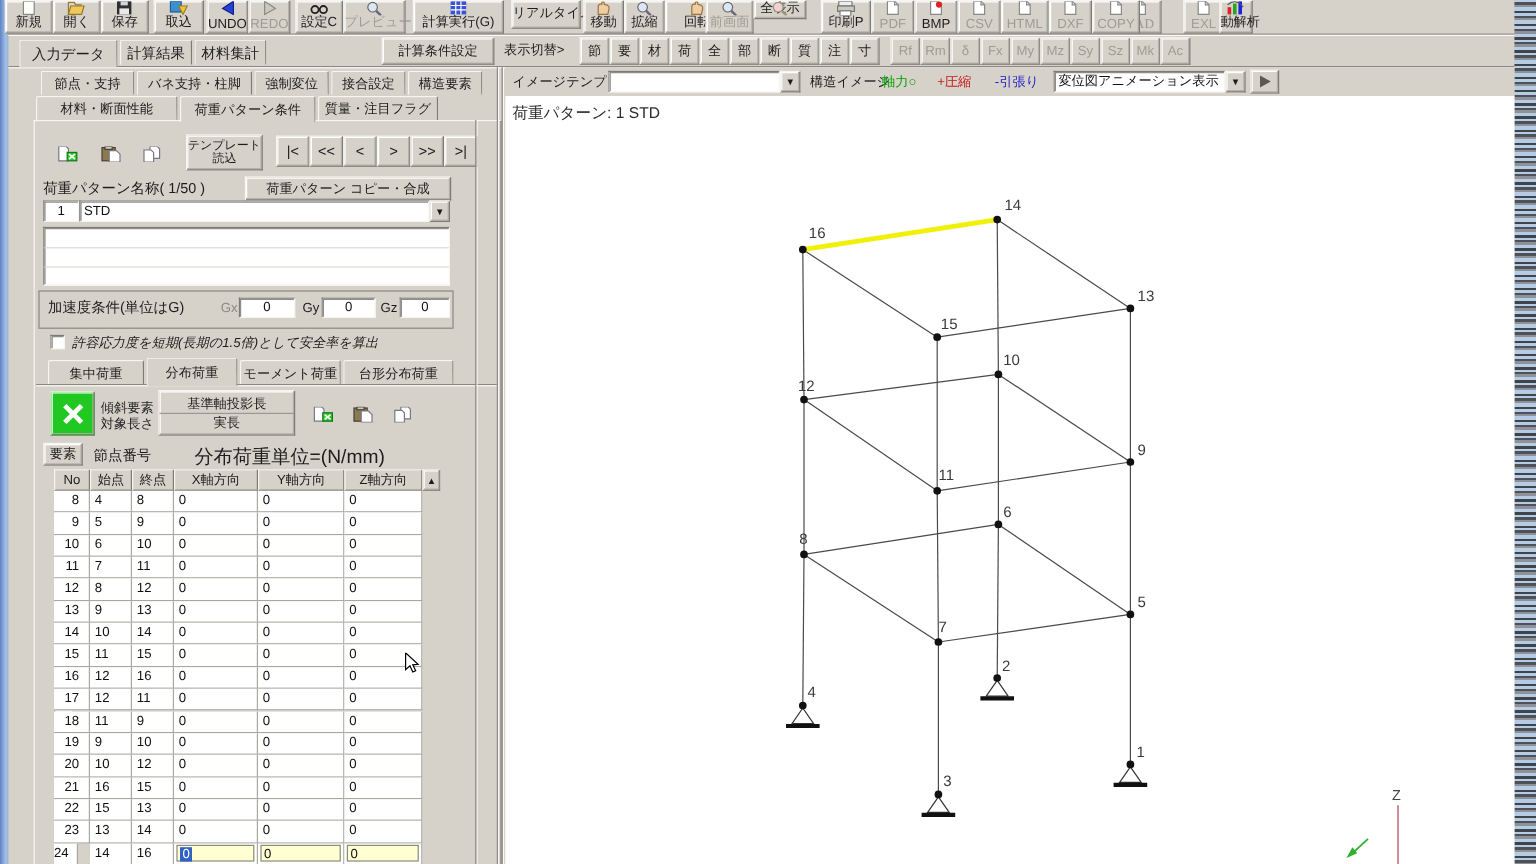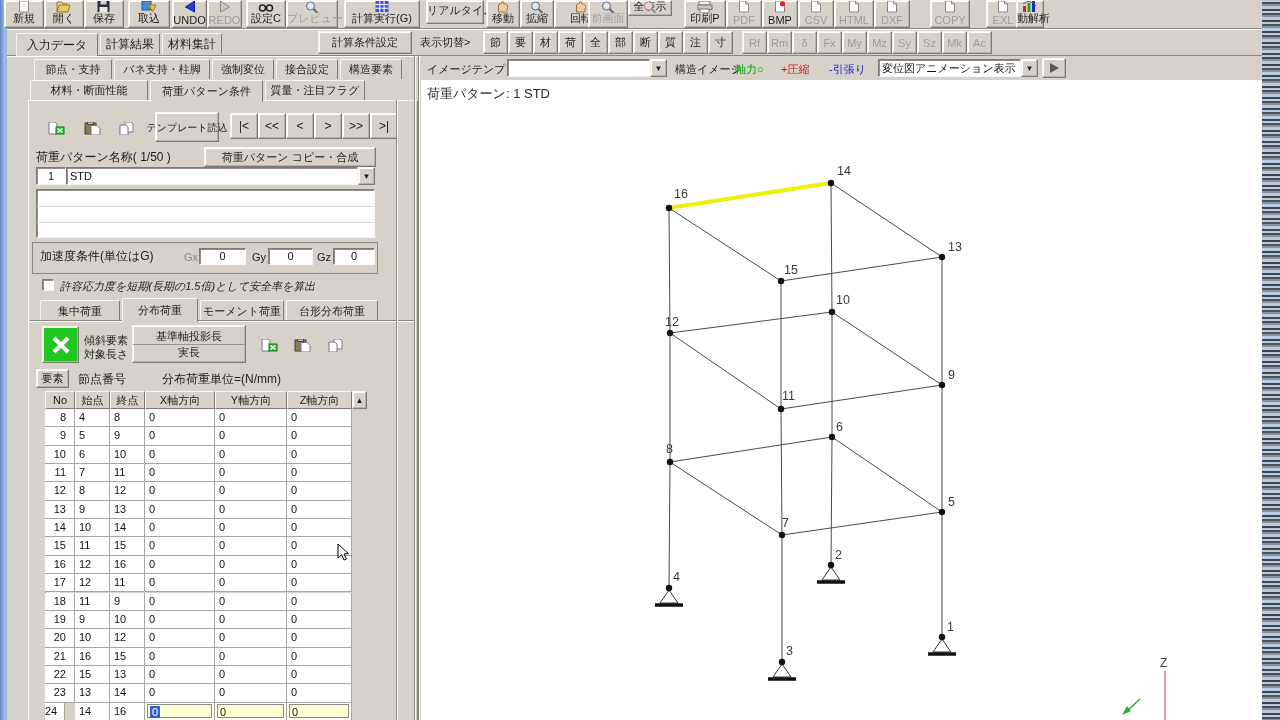--- a/index.html
+++ b/index.html
@@ -193,21 +193,21 @@
         </svg></span>
       <span class="tbtn-label">DXF</span>
     </div>
     <div class="btn3d disabled" style="left: 932px; top: 0px; width: 36px; height: 28px; font-family: Liberation Serif, serif;">
       <span class="tbtn-icon"><svg width="15" height="12">
           <path d="M3 0 L9 0 L12 3 L12 11 L3 11 Z" fill="#fff" stroke="#888"></path>
           <path d="M9 0 L9 3 L12 3" fill="none" stroke="#888"></path>
         </svg></span>
       <span class="tbtn-label">CAD</span>
     </div>
-    <div class="btn3d disabled" style="left: 930px; top: 0px; width: 40px; height: 28px;">
+    <div class="btn3d disabled" style="left: 910px; top: 0px; width: 40px; height: 28px;">
       <span class="tbtn-icon"><svg width="15" height="12">
           <path d="M3 0 L9 0 L12 3 L12 11 L3 11 Z" fill="#fff" stroke="#888"></path>
           <path d="M9 0 L9 3 L12 3" fill="none" stroke="#888"></path>
         </svg></span>
       <span class="tbtn-label">COPY</span>
     </div>
     <div class="btn3d disabled" style="left: 986px; top: 0px; width: 34px; height: 28px;">
       <span class="tbtn-icon"><svg width="15" height="12">
           <path d="M3 0 L9 0 L12 3 L12 11 L3 11 Z" fill="#fff" stroke="#888"></path>
           <path d="M9 0 L9 3 L12 3" fill="none" stroke="#888"></path>
@@ -288,21 +288,21 @@
       </svg>
     </div>
     <div class="iconflat" style="left: 111px; top: 113px;">
       <svg width="17" height="13">
         <path d="M6 0 L12 0 L14 2 L14 10 L6 10 Z" fill="#fff" stroke="#778"></path>
         <path d="M1 3 L7 3 L9 5 L9 13 L1 13 Z" fill="#fff" stroke="#778"></path>
       </svg>
     </div>
   </div>
 
-<div class="btn3d ctr" style="left:155px;top:112px;width:64px;height:30px;flex-direction:row;font-size:10px;line-height:1.1;">
+<div class="btn3d ctr" style="left:155px;top:112px;width:64px;height:30px;flex-direction:column;font-size:10px;line-height:1.1;">
   <span>テンプレート</span>
   <span>読込</span>
 </div>
 <div id="nav-buttons">
     <div class="btn3d ctr" style="left: 230px; top: 113px; width: 28px; height: 26px; font-size: 12px;">|&lt;</div>
     <div class="btn3d ctr" style="left: 258px; top: 113px; width: 28px; height: 26px; font-size: 12px;">&lt;&lt;</div>
     <div class="btn3d ctr" style="left: 286px; top: 113px; width: 28px; height: 26px; font-size: 12px;">&lt;</div>
     <div class="btn3d ctr" style="left: 314px; top: 113px; width: 28px; height: 26px; font-size: 12px;">&gt;</div>
     <div class="btn3d ctr" style="left: 342px; top: 113px; width: 28px; height: 26px; font-size: 12px;">&gt;&gt;</div>
     <div class="btn3d ctr" style="left: 370px; top: 113px; width: 28px; height: 26px; font-size: 12px;">&gt;|</div>
@@ -377,21 +377,21 @@
         <path d="M6 0 L12 0 L14 2 L14 10 L6 10 Z" fill="#fff" stroke="#778"></path>
         <path d="M1 3 L7 3 L9 5 L9 13 L1 13 Z" fill="#fff" stroke="#778"></path>
       </svg>
     </div>
   </div>
 
 <div class="btn3d ctr" style="left:36px;top:369px;width:33px;height:19px;">
   <span>要素</span>
 </div>
 <div class="label" style="left:78px;top:373px;font-size:12px;">節点番号</div>
-<div class="label" style="left:162px;top:373px;font-size:12px;">分布荷重単位=(N/mm)</div>
+<div class="label" style="left:162px;top:373px;font-size:16px;">分布荷重単位=(N/mm)</div>
 
 <div id="load-table" class="abs" style="left:45px;top:391px;width:322px;height:329px;overflow:hidden;">
     <div class="hcell" style="left: 0px; top: 0px; width: 30px; height: 18px;">No</div>
     <div class="hcell" style="left: 30px; top: 0px; width: 35px; height: 18px;">始点</div>
     <div class="hcell" style="left: 65px; top: 0px; width: 35px; height: 18px;">終点</div>
     <div class="hcell" style="left: 100px; top: 0px; width: 70px; height: 18px;">X軸方向</div>
     <div class="hcell" style="left: 170px; top: 0px; width: 72px; height: 18px;">Y軸方向</div>
     <div class="hcell" style="left: 242px; top: 0px; width: 65px; height: 18px;">Z軸方向</div>
     <div class="btn3d ctr" style="left: 307px; top: 0px; width: 15px; height: 18px; font-size: 8px;">▲</div>
     <div style="left: 307px; top: 18px; width: 14px; height: 311px; background: rgb(242, 241, 236); border-left: 1px solid rgb(168, 168, 162);"></div>

